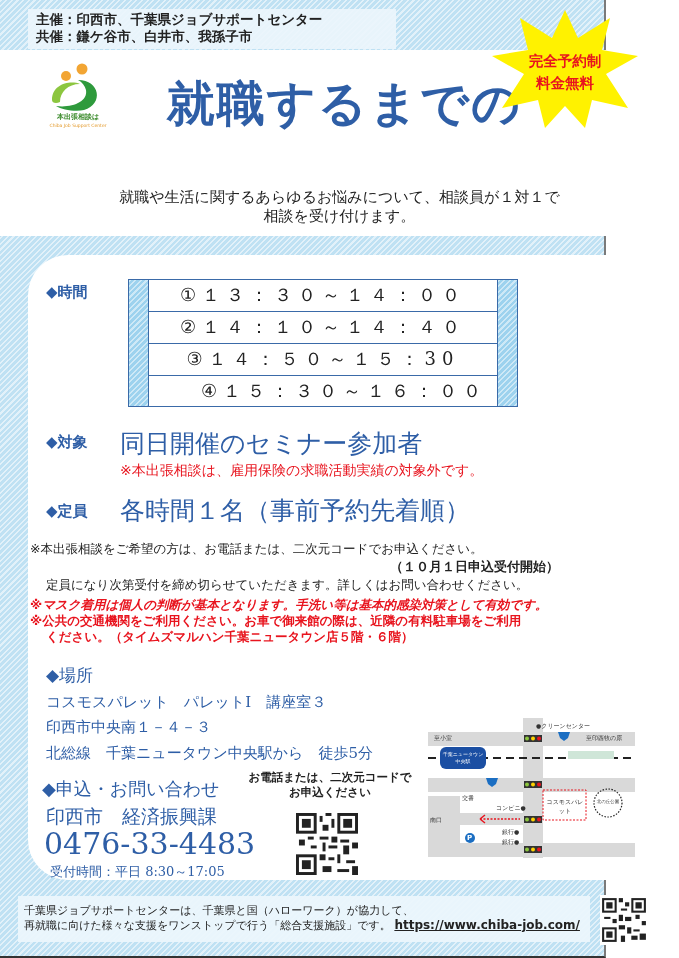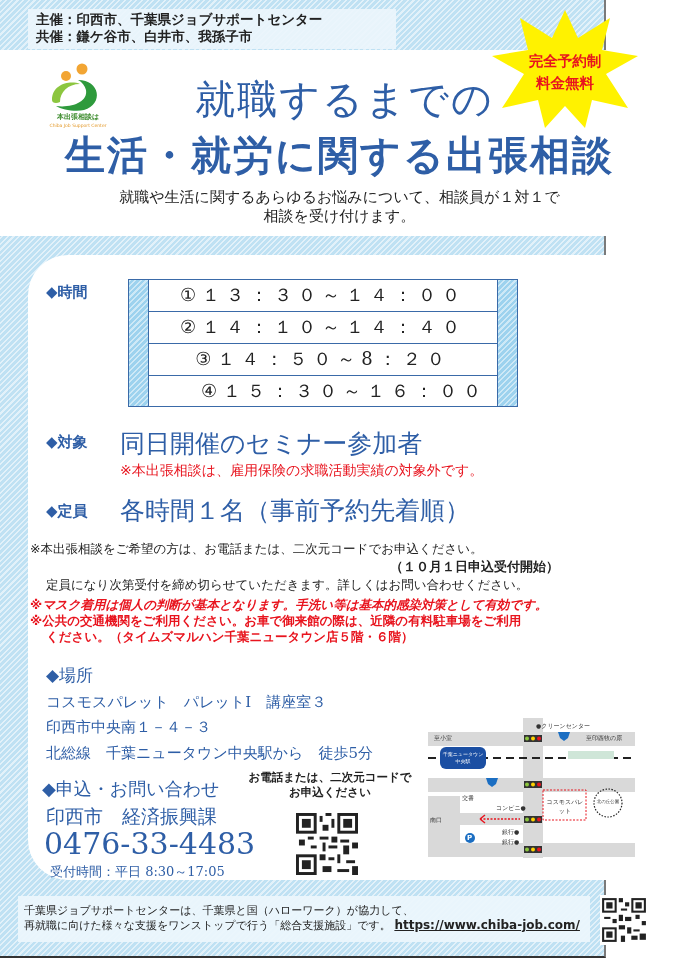--- a/index.html
+++ b/index.html
@@ -16,21 +16,21 @@
     background: rgba(235,245,252,0.92);
     font-weight: bold; font-size: 13.5px; line-height: 17px; color: #222;
     padding: 2px 0 0 8px;
   }
   .header-white {
     position: absolute; left: 0; top: 50px; width: 677px; height: 186px; background: #fff;
   }
   .logo { position: absolute; left: 42px; top: 62px; width: 72px; height: 64px; }
   .logo-text { position: absolute; left: 42px; top: 112px; width: 72px; font-size: 7px; color: #3a8a2a; text-align: center; font-weight: bold; }
   .logo-sub { position: absolute; left: 40px; top: 123px; width: 76px; font-size: 4.5px; color: #e39a2c; text-align: center; }
-  .title1 { position: absolute; left: 0; width: 679px; top: 72px; text-align: center; font-size: 40px; font-weight: normal; color: #2e5ea6; letter-spacing: 2px; padding-left: 10px; }
+  .title1 { position: absolute; left: 0; width: 679px; top: 72px; text-align: center; font-size: 48px; font-weight: bold; color: #2e5ea6; letter-spacing: 2px; padding-left: 10px; }
   .title2 { position: absolute; left: 0; width: 679px; top: 128px; text-align: center; font-size: 40px; font-weight: bold; color: #2e5ea6; letter-spacing: 2px; }
   .star { position: absolute; left: 490px; top: 8px; width: 150px; height: 120px; }
   .star-text { position: absolute; left: 505px; top: 50px; width: 120px; text-align: center; color: #e8141e; font-weight: bold; font-size: 14.5px; line-height: 22px; }
   .lead { position: absolute; left: 0; width: 679px; top: 188px; text-align: center; font-size: 15px; line-height: 19px; color: #222; }
   .main-card {
     position: absolute; left: 28px; top: 255px; width: 630px; height: 625px;
     background: #fff; border-radius: 40px;
   }
   .section-label { position: absolute; color: #2e5ea6; font-weight: bold; font-size: 15px; }
   .time-table { position: absolute; left: 128px; top: 279px; width: 390px; height: 128px; border: 1.5px solid #3a6aa8; }
@@ -66,21 +66,20 @@
   <svg class="logo" viewBox="0 0 72 64">
     <circle cx="24" cy="14" r="5" fill="#f2a533"></circle>
     <circle cx="40" cy="7" r="5.5" fill="#f2a533"></circle>
     <path d="M10 38 C 10 22, 28 18, 38 22 C 26 22, 18 30, 18 40 C 14 42, 10 41, 10 38 Z" fill="#8cc63f"></path>
     <path d="M36 18 C 58 18, 62 42, 42 48 C 34 50, 20 48, 14 44 C 30 46, 46 40, 44 28 C 43 24, 40 20, 36 18 Z" fill="#2e9a3c"></path>
   </svg>
   <div class="logo-text">本出張相談は</div>
   <div class="logo-sub">Chiba Job Support Center</div>
 
   <div class="title1">就職するまでの</div>
-  <div class="title2">生活・就労に関する出張相談</div>
 
   <svg class="star" viewBox="0 0 150 120">
     <polygon points="75,2 88,30 120,10 112,42 148,48 116,66 138,100 102,92 95,120 75,98 55,120 48,92 12,100 34,66 2,48 38,42 30,10 62,30" fill="#fff200"></polygon>
   </svg>
   <div class="star-text">
     <div>完全予約制</div>
     <div>料金無料</div>
   </div>
 
   <div class="lead">
@@ -89,21 +88,21 @@
   </div>
 
   <div class="main-card"></div>
 
   <div class="section-label" style="left:46px; top:283px;">◆時間</div>
   <div class="time-table">
     <div class="side l"></div>
     <div class="side r"></div>
     <div class="time-row" style="top:0;">①１３：３０～１４：００</div>
     <div class="time-row" style="top:32px;">②１４：１０～１４：４０</div>
-    <div class="time-row" style="top:64px;">③１４：５０～8：２０</div>
+    <div class="time-row" style="top:64px;">③１４：５０～１５：30</div>
     <div class="time-row" style="top:96px; border-bottom:none;padding-left:42px;">④１５：３０～１６：００</div>
   </div>
 
   <div class="section-label" style="left:46px; top:433px;">◆対象</div>
   <div class="big-blue" style="left:120px; top:427px;">同日開催のセミナー参加者</div>
   <div class="red-note" style="left:120px; top:462px;">※本出張相談は、雇用保険の求職活動実績の対象外です。</div>
 
   <div class="section-label" style="left:46px; top:502px;">◆定員</div>
   <div class="big-blue" style="left:120px; top:494px;">各時間１名（事前予約先着順）</div>
 

